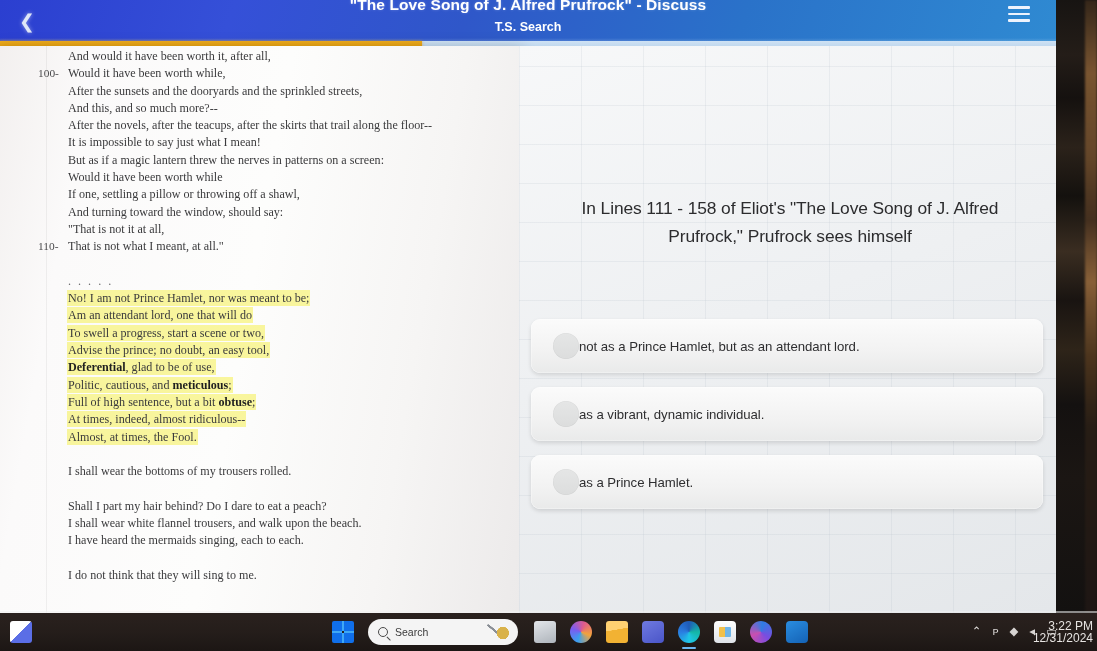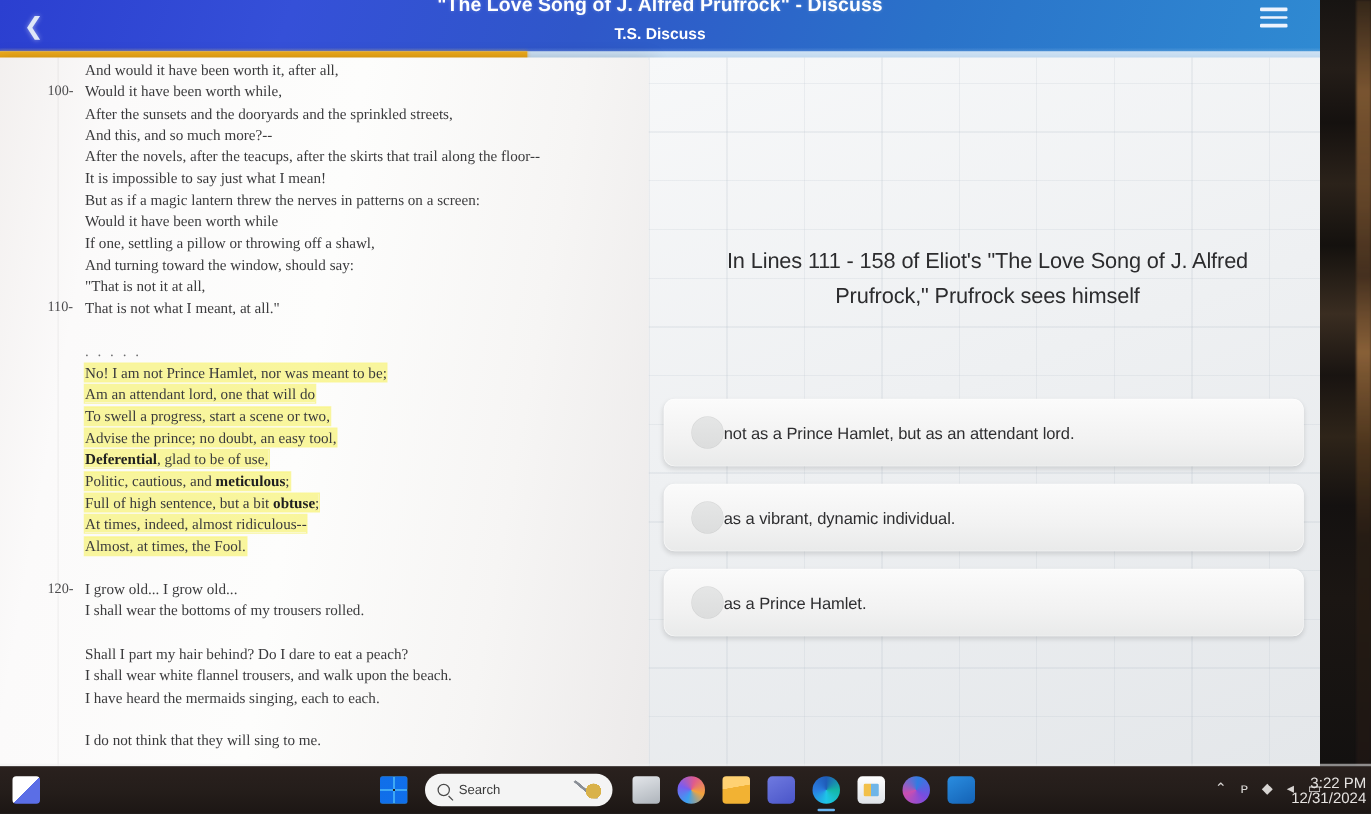--- a/index.html
+++ b/index.html
@@ -222,21 +222,21 @@
     align-items: center;
   }
   #taskbar::before {
     content: "";
     position: absolute;
     left: 0; right: 0; top: -2px; height: 2px;
     background: rgba(240,240,240,.55);
   }
   #tb-left { position: absolute; left: 10px; display: flex; align-items: center; }
   #tb-center {
-    position: absolute; left: 304px;
+    position: absolute; left: 332px;
     display: flex; align-items: center; gap: 14px;
   }
   #tb-right {
     position: absolute; right: 40px;
     display: flex; align-items: center; gap: 11px;
   }
   .tbicon {
     width: 22px; height: 22px;
     border-radius: 4px;
     position: relative;
@@ -314,21 +314,21 @@
     <div class="bezel-right-strip"></div>
   </div>
 
   <div id="app">
 
     <div id="header">
       <div id="back-btn">
         <span>❮</span>
       </div>
       <div class="header-title">"The Love Song of J. Alfred Prufrock" - Discuss</div>
-      <div class="header-sub">T.S. Discuss</div>
+      <div class="header-sub">T.S. Search</div>
       <div id="menu-btn">
         <i></i>
         <i></i>
         <i></i>
       </div>
     </div>
 
     <div id="progress-track">
       <div id="progress-fill" style="width: 40%;"></div>
     </div>
@@ -352,21 +352,20 @@
           <div class="ln"><span class="hl">No! I am not Prince Hamlet, nor was meant to be;</span></div>
           <div class="ln"><span class="hl">Am an attendant lord, one that will do</span></div>
           <div class="ln"><span class="hl">To swell a progress, start a scene or two,</span></div>
           <div class="ln"><span class="hl">Advise the prince; no doubt, an easy tool,</span></div>
           <div class="ln"><span class="hl"><b>Deferential</b>, glad to be of use,</span></div>
           <div class="ln"><span class="hl">Politic, cautious, and <b>meticulous</b>;</span></div>
           <div class="ln"><span class="hl">Full of high sentence, but a bit <b>obtuse</b>;</span></div>
           <div class="ln"><span class="hl">At times, indeed, almost ridiculous--</span></div>
           <div class="ln"><span class="hl">Almost, at times, the Fool.</span></div>
           <div class="ln blank"></div>
-          <div class="ln"><span class="num">120-</span><span>I grow old... I grow old...</span></div>
           <div class="ln"><span>I shall wear the bottoms of my trousers rolled.</span></div>
           <div class="ln blank"></div>
           <div class="ln"><span>Shall I part my hair behind? Do I dare to eat a peach?</span></div>
           <div class="ln"><span>I shall wear white flannel trousers, and walk upon the beach.</span></div>
           <div class="ln"><span>I have heard the mermaids singing, each to each.</span></div>
           <div class="ln blank"></div>
           <div class="ln"><span>I do not think that they will sing to me.</span></div>
         </div>
     </div>
 

